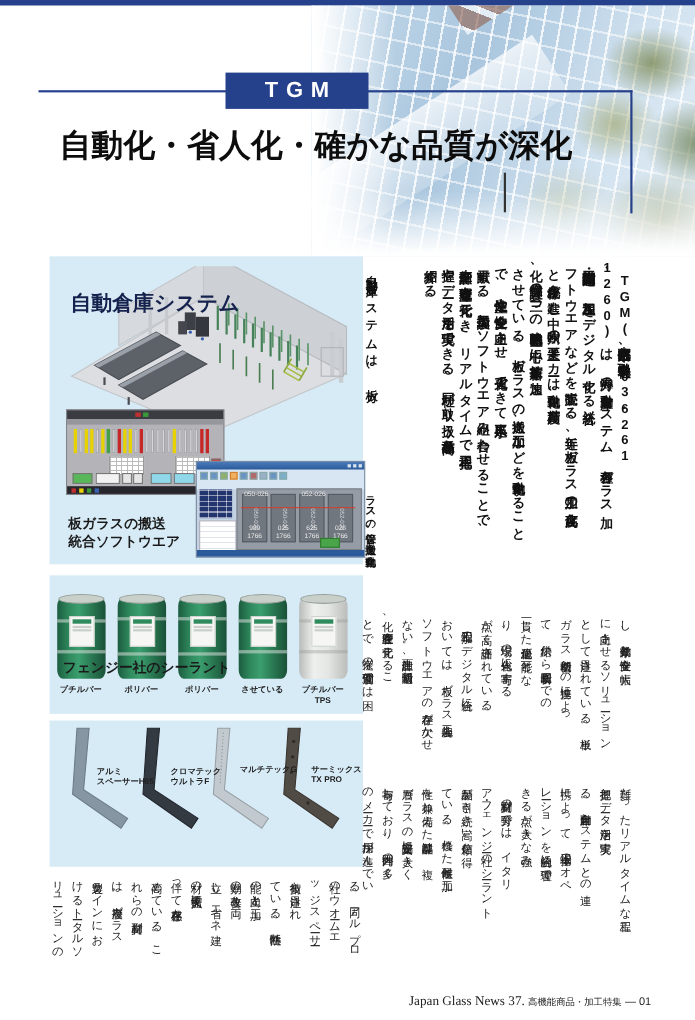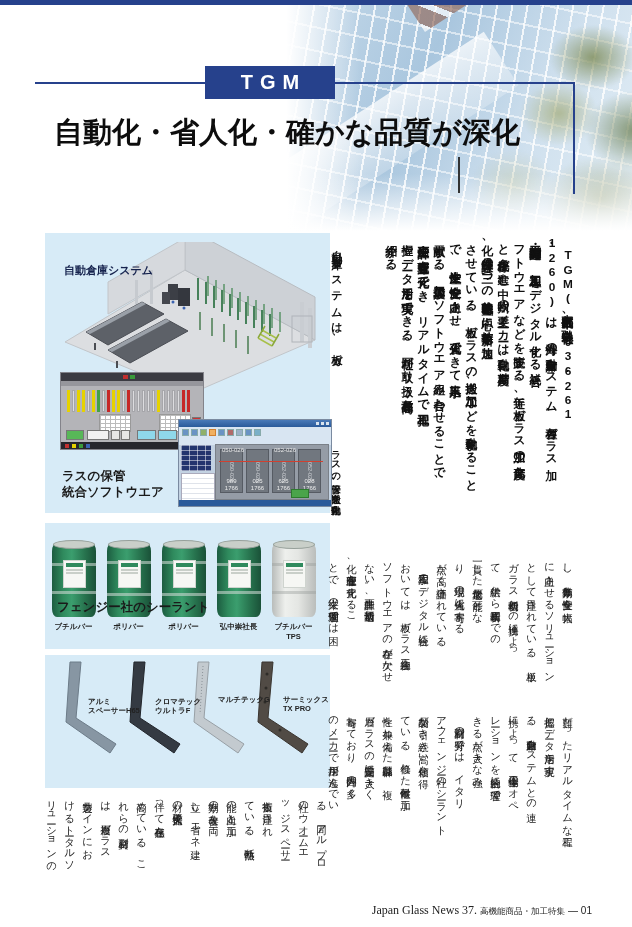--- a/index.html
+++ b/index.html
@@ -37,21 +37,21 @@
   .main-title{left:54px;top:113px;font-weight:bold;font-size:29px;letter-spacing:0px;color:#0d0d0d;z-index:6;}
   .subtitle{left:107px;top:155px;font-weight:bold;font-size:25px;letter-spacing:1px;color:#8d4646;z-index:6;}
   .subtitle-tick{left:458px;top:157px;width:2px;height:36px;background:#333;z-index:6;}
 
   
   .panel{background:#d7ebf7;}
   .panel1{left:45px;top:233px;width:285px;height:280px;}
   .panel2{left:45px;top:523px;width:285px;height:126px;}
   .panel3{left:45px;top:655px;width:285px;height:133px;}
   .fig-caption{font-weight:bold;color:#1a1a1a;font-size:12.5px;z-index:4;}
-  .wh-caption{left:64px;top:263px;color:#15224d;font-size:11px;}
+  .wh-caption{left:64px;top:263px;color:#15224d;font-size:19px;}
 
   
   .win1{left:60px;top:372px;width:142px;height:76px;background:#b4b4b8;border:1px solid #83838a;z-index:3;}
   .win1 .tbar{position:absolute;left:0;top:0;right:0;height:8px;background:#3b3b42;}
   .win1 .flag{position:absolute;top:2px;width:5px;height:4px;}
   .win1 .menu{position:absolute;left:0;top:8px;right:0;height:5px;background:#96969c;}
   .bars{position:absolute;left:6px;top:17px;height:22px;display:flex;gap:2px;}
   .sbar{width:3px;height:22px;}
   .mini-grid{position:absolute;width:30px;height:16px;background:#fff;border:1px solid #999;
     background-image:repeating-linear-gradient(#bbb 0 1px,transparent 1px 4px),
@@ -266,21 +266,21 @@
         <span class="slot-v">052-026</span>
         <div class="slot-val">028
 1766</div>
       </div>
     </div>
     <div class="gbadge"></div>
     <div class="statusbar2"></div>
   </div>
 
   <div class="abs sw-caption">
-    <div>ラスの保管</div>
+    <div>板ガラスの搬送</div>
     <div>統合ソフトウエア</div>
   </div>
 
   <div class="abs panel panel2"></div>
   <div class="abs drum-row">
     <div class="drum-cell">
         <div class="drum">
       <span class="band" style="top:20px;"></span>
           <span class="band" style="top:48px;"></span>
       <div class="patch">
@@ -332,21 +332,21 @@
             <em></em>
             <em></em>
           </div>
         </div>
       </div>
   </div>
   <div class="abs drum-labels">
     <div>ブチルバー</div>
     <div>ポリバー</div>
     <div>ポリバー</div>
-    <div>弘中崇社長</div>
+    <div>させている</div>
     <div>ブチルバーTPS</div>
   </div>
   <div class="abs fig-caption sealant-caption">フェンジー社のシーラント</div>
 
   <div class="abs panel panel3"></div>
   <svg class="abs spacer-svg" width="272" height="100" viewBox="0 0 272 100">
     <g transform="translate(0,0)">
       <path d="M22 4 L33 4 L28 60 L68 86 L62 95 L18 64 Z" fill="#8796a3" stroke="#6d7c89" stroke-width="1"></path>
     </g>
     <g transform="translate(64,0)">

